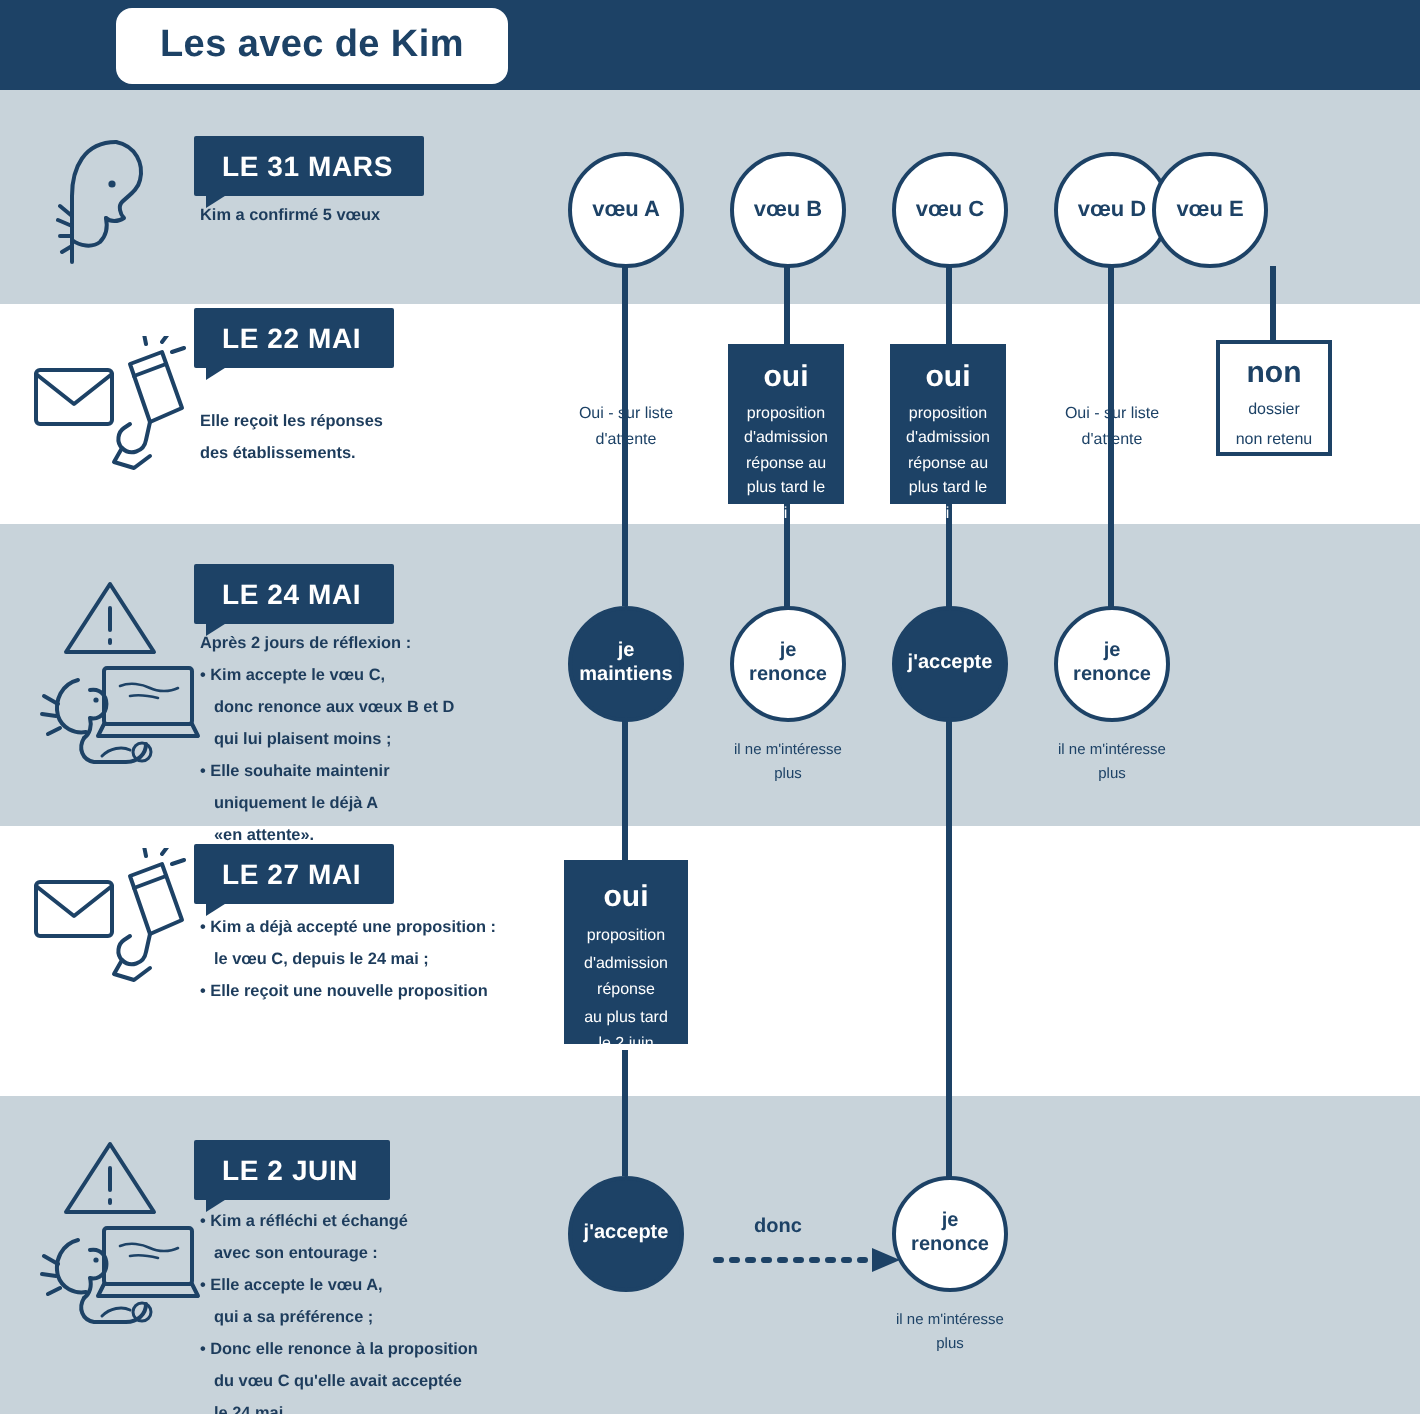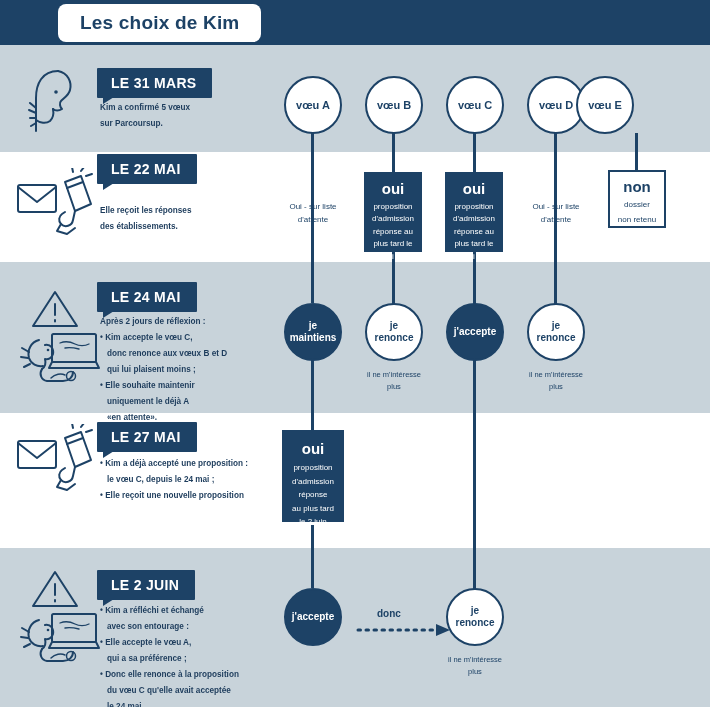--- a/index.html
+++ b/index.html
@@ -133,21 +133,21 @@
 
 <div class="stage">
 
   <div class="band band-header"></div>
   <div class="band band-gray1"></div>
   <div class="band band-white1"></div>
   <div class="band band-gray2"></div>
   <div class="band band-white2"></div>
   <div class="band band-gray3"></div>
 
-  <div class="title-pill">Les choix de Kim</div>
+  <div class="title-pill">Les avec de Kim</div>
 
   <div class="vline" style="left:311px; top:133px; height:170px;"></div>
   <div class="vline" style="left:311px; top:360px; height:70px;"></div>
   <div class="vline" style="left:311px; top:525px; height:63px;"></div>
 
   <div class="vline" style="left:392px; top:133px; height:40px;"></div>
   <div class="vline" style="left:392px; top:250px; height:55px;"></div>
 
   <div class="vline" style="left:473px; top:133px; height:40px;"></div>
   <div class="vline" style="left:473px; top:250px; height:55px;"></div>
@@ -162,21 +162,20 @@
       <path d="M30 3 C14 3 8 16 8 30 L8 63"></path>
       <path d="M30 3 C40 5 44 14 42 22 C41 27 36 30 33 33 C31 35 32 39 34 41 C31 43 27 43 25 41"></path>
       <path d="M25 41 C26 46 25 50 22 53 C18 56 12 55 8 52"></path>
       <circle cx="28" cy="24" r="1.8" fill="#1d4266" stroke="none"></circle>
       <path d="M8 40 L2 35 M8 45 L1 42 M8 50 L2 50 M8 55 L3 58"></path>
     </svg>
   </div>
   <div class="date-badge" style="left:97px; top:68px;">LE 31 MARS</div>
   <div class="desc" style="left:100px; top:100px;">
     <span class="plain">Kim a confirmé 5 vœux</span>
-    <span class="plain">sur Parcoursup.</span>
   </div>
 
   <div class="circ circ-open" style="left:284px; top:76px; width:58px; height:58px; font-size:11px;">
     <span>vœu A</span>
   </div>
   <div class="circ circ-open" style="left:365px; top:76px; width:58px; height:58px; font-size:11px;">
     <span>vœu B</span>
   </div>
   <div class="circ circ-open" style="left:446px; top:76px; width:58px; height:58px; font-size:11px;">
     <span>vœu C</span>

